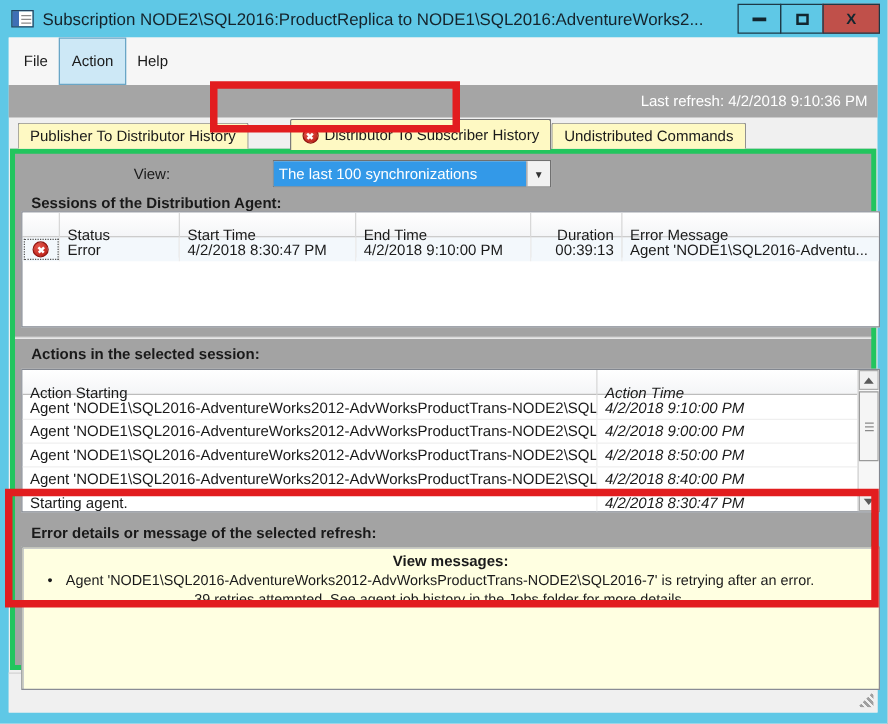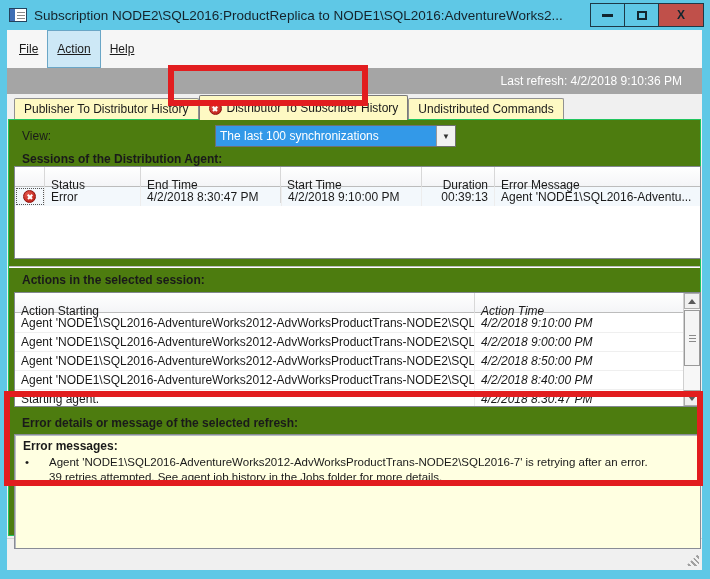--- a/index.html
+++ b/index.html
@@ -25,54 +25,54 @@
     font-weight:bold; font-size:12px; color:#12262f; background:transparent; cursor:pointer; }
   .win-btn .glyph-bar { width:11px; height:3px; background:#12262f; }
   .win-btn .glyph-box { width:10px; height:9px; border:2px solid #12262f; }
   .win-btn.close { width:46px; background:#C0504A; }
 
   
   .window-body { position:absolute; top:30px; left:7px; right:8px; bottom:9px;
     background:#F0F0F0; display:flex; flex-direction:column; }
 
   .menubar { height:38px; background:#F6F6F6; display:flex; align-items:stretch;
-    padding-left:3px;text-decoration:underline; }
+    padding-left:3px; }
   .menu-item { padding:0 9px; display:flex; align-items:center; cursor:pointer; }
   .menu-item.active { background:#CDE8F6; border:1px solid #6AA6C6; }
 
   .refresh-strip { height:26px; background:#A5A5A5; color:#ffffff; display:flex;
-    align-items:center; justify-content:flex-end; padding-right:20px; }
+    align-items:center; justify-content:flex-end; padding-right:8px; }
 
   
   .client { flex:1; display:flex; flex-direction:column; }
   .tabs { height:25px; display:flex; align-items:flex-end; padding-left:7px; position:relative; z-index:2; }
   .tab { height:21px; padding:0 9px; background:#fef9c3; border:1px solid #919191;
     border-bottom:none; border-radius:2px 2px 0 0; display:flex; align-items:center;
     cursor:pointer; white-space:nowrap; }
   .tab.selected { height:25px; margin-bottom:-1px; z-index:3; position:relative;
-    border-color:#7a7a7a; }
+    border-color:#7a7a7a;margin-left:33px; }
   .tab .err-icon { margin-right:5px; }
 
-  .tab-page { flex:1; margin:0 1px 2px 1px; border:1px solid #22c55e;
-    background:#4d7c0f; position:relative; }
+  .tab-page { flex:1; margin:0 1px 2px 1px; border:4px solid #22c55e;
+    background:#a3a3a3; position:relative;text-align:center; }
 
   
   .err-icon { position:relative; width:13px; height:13px; border-radius:50%;
     background:radial-gradient(circle at 35% 30%, #E5574D, #C1271E 75%);
     border:1px solid #8e1410; flex:0 0 13px; }
   .err-icon::before, .err-icon::after { content:""; position:absolute; left:2.5px; top:5px;
     width:6px; height:1.6px; background:#ffffff; }
   .err-icon::before { transform:rotate(45deg); }
   .err-icon::after  { transform:rotate(-45deg); }
 
   
   .view-row { position:absolute; top:5px; left:13px; right:13px; height:22px;
     display:flex; align-items:center; }
   .view-label { width:193px; }
-  .combo { width:241px; height:22px; border:1px solid #707070; background:#ffffff;
+  .combo { width:223px; height:22px; border:1px solid #707070; background:#ffffff;
     display:flex; align-items:stretch; cursor:pointer; }
   .combo-text { flex:1; background:#3399E8; color:#ffffff; display:flex;
     align-items:center; padding-left:4px; white-space:nowrap; overflow:hidden; }
   .combo-arrow { width:19px; border-left:1px solid #9a9a9a; background:#F2F2F2;
     display:flex; align-items:center; justify-content:center; font-size:8px; color:#333; }
 
   
   .section-label { position:absolute; left:13px;font-weight:bold; }
   .listview { position:absolute; left:5px; width:687px; border:1px solid #828790;
     background:#ffffff; overflow:hidden; }
@@ -198,22 +198,22 @@
             <span class="combo-arrow">▼</span>
           </div>
         </div>
 
         <div class="section-label" style="top:32px;">Sessions of the Distribution Agent:</div>
 
         <div class="listview" id="sessions-table">
           <div class="lv-header">
             <div class="lv-hcell s-ico"></div>
             <div class="lv-hcell s-status">Status</div>
+            <div class="lv-hcell s-start">Start Time</div>
             <div class="lv-hcell s-end">End Time</div>
-            <div class="lv-hcell s-start">Start Time</div>
             <div class="lv-hcell s-dur">Duration</div>
             <div class="lv-hcell s-err">Error Message</div>
           </div>
           <div class="lv-row selected">
             <div class="lv-cell s-ico focus-cell">
                 <span class="err-icon"></span>
               </div>
             <div class="lv-cell s-status">Error</div>
             <div class="lv-cell s-start">4/2/2018 8:30:47 PM</div>
             <div class="lv-cell s-end">4/2/2018 9:10:00 PM</div>
@@ -263,21 +263,21 @@
             <div class="sb-track"></div>
             <div class="sb-btn">
                 <span class="sb-tri-down"></span>
               </div>
           </div>
         </div>
 
         <div class="section-label" id="error-label">Error details or message of the selected refresh:</div>
 
         <div class="error-box">
-          <div class="error-heading">Error messages:</div>
+          <div class="error-heading">View messages:</div>
           <div class="error-bullet-row">
             <span class="error-bullet">•</span>
             <span class="error-text">Agent 'NODE1\SQL2016-AdventureWorks2012-AdvWorksProductTrans-NODE2\SQL2016-7' is retrying after an error. 39 retries attempted. See agent job history in the Jobs folder for more details.</span>
           </div>
         </div>
 
       </div>
     </div>
 
     <div class="statusbar">

